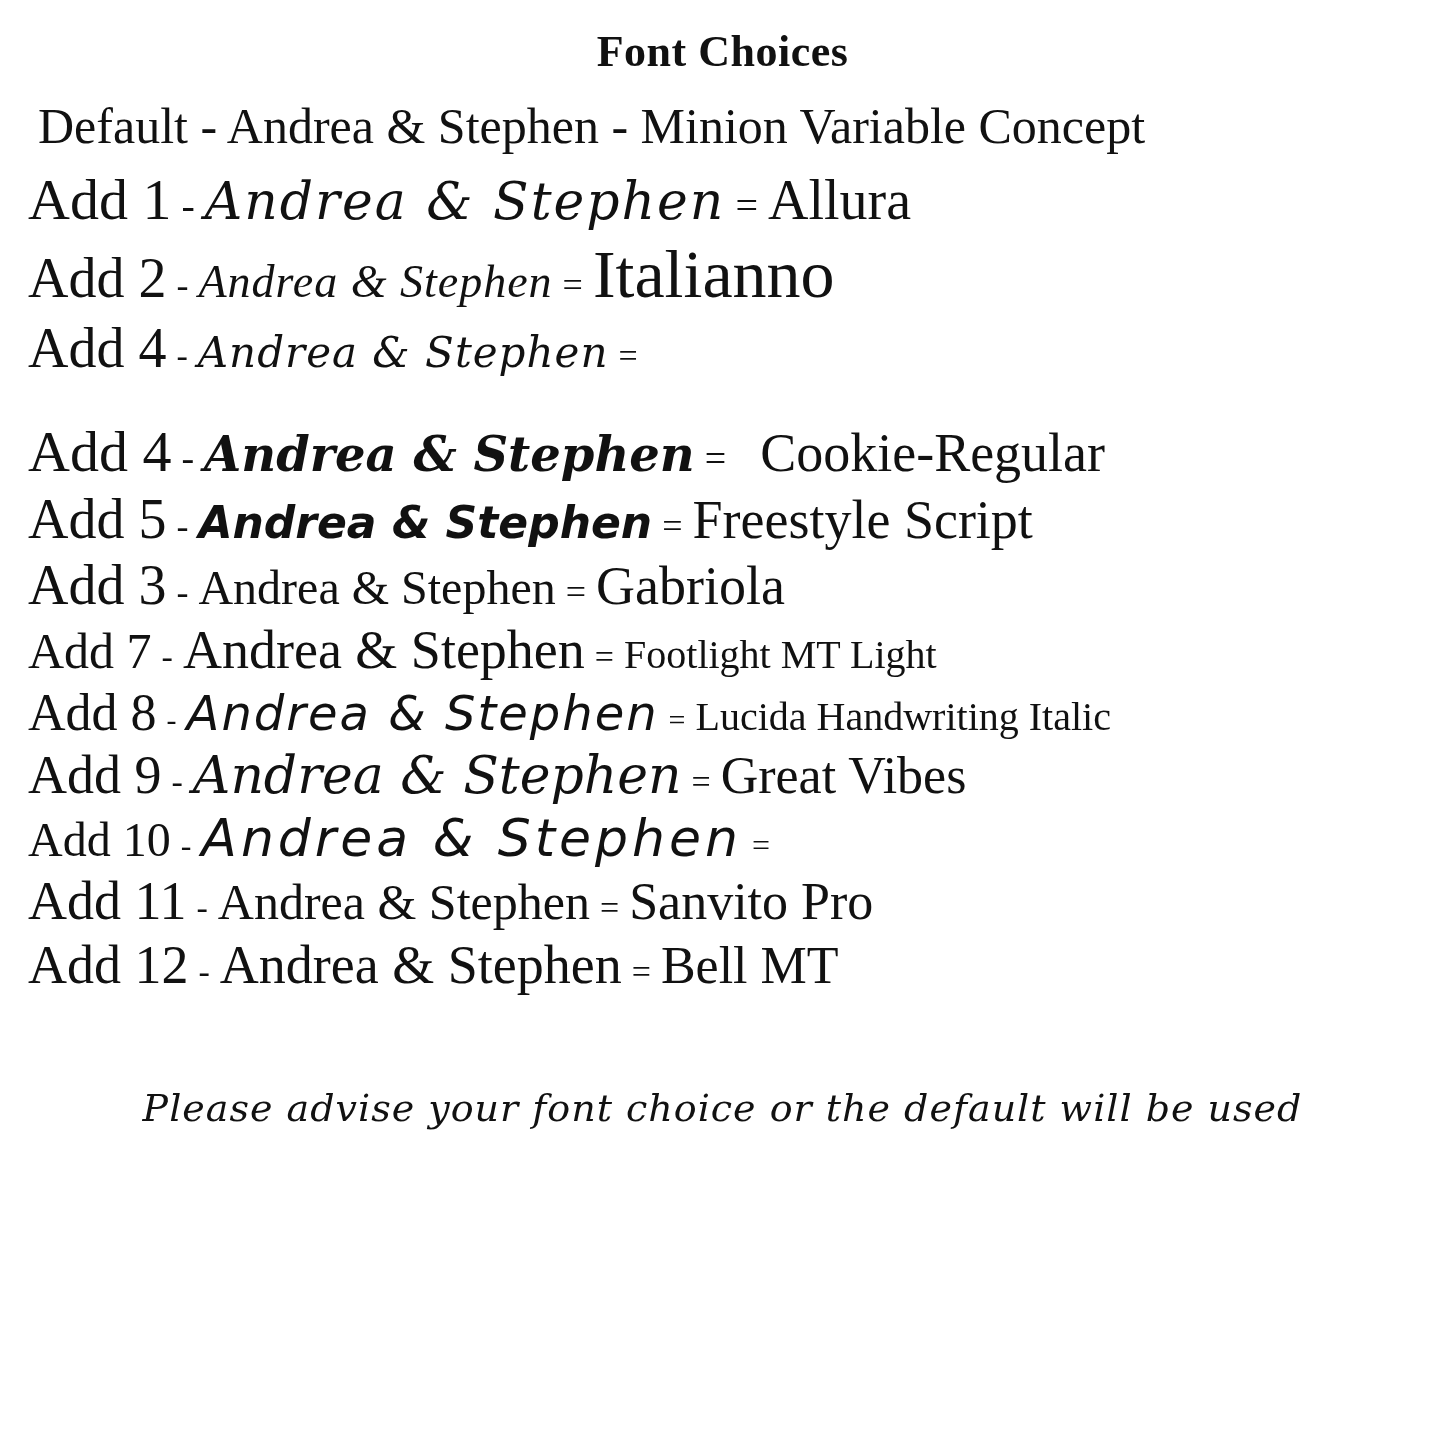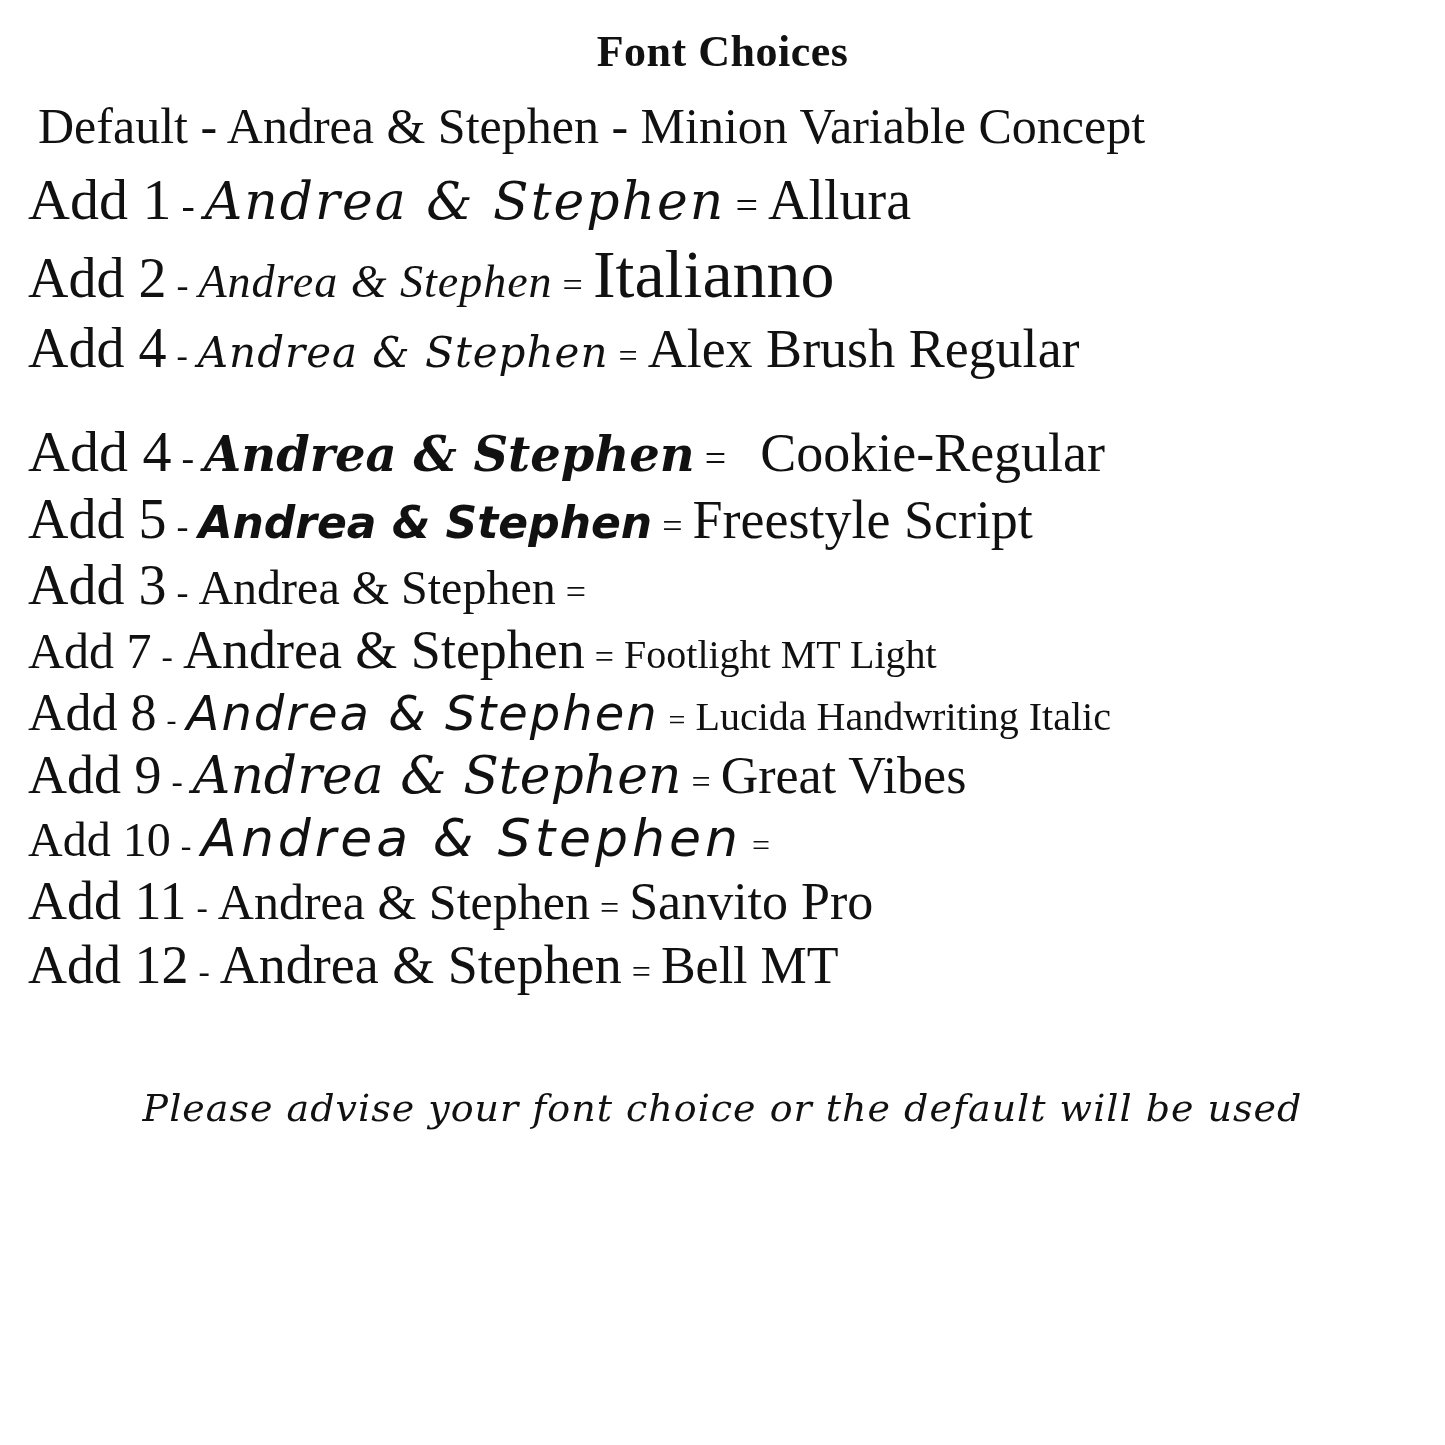--- a/index.html
+++ b/index.html
@@ -166,21 +166,20 @@
       <span class="sample">Andrea &amp; Stephen</span>
       <span class="eq">=</span>
       <span class="fontname">Italianno</span>
     </div>
 
     <div class="row r3">
       <span class="label">Add 4</span>
       <span class="dash">-</span>
       <span class="sample">Andrea &amp; Stephen</span>
       <span class="eq">=</span>
-      <span class="fontname">Alex Brush Regular</span>
     </div>
 
     <div class="row r4">
       <span class="label">Add 4</span>
       <span class="dash">-</span>
       <span class="sample">Andrea &amp; Stephen</span>
       <span class="eq">=</span>
       <span class="fontname">Cookie-Regular</span>
     </div>
 
@@ -190,20 +189,21 @@
       <span class="sample">Andrea &amp; Stephen</span>
       <span class="eq">=</span>
       <span class="fontname">Freestyle Script</span>
     </div>
 
     <div class="row r6">
       <span class="label">Add 3</span>
       <span class="dash">-</span>
       <span class="sample">Andrea &amp; Stephen</span>
       <span class="eq">=</span>
+      <span class="fontname">Gabriola</span>
     </div>
 
     <div class="row r7">
       <span class="label">Add 7</span>
       <span class="dash">-</span>
       <span class="sample">Andrea &amp; Stephen</span>
       <span class="eq">=</span>
       <span class="fontname">Footlight MT Light</span>
     </div>
 

